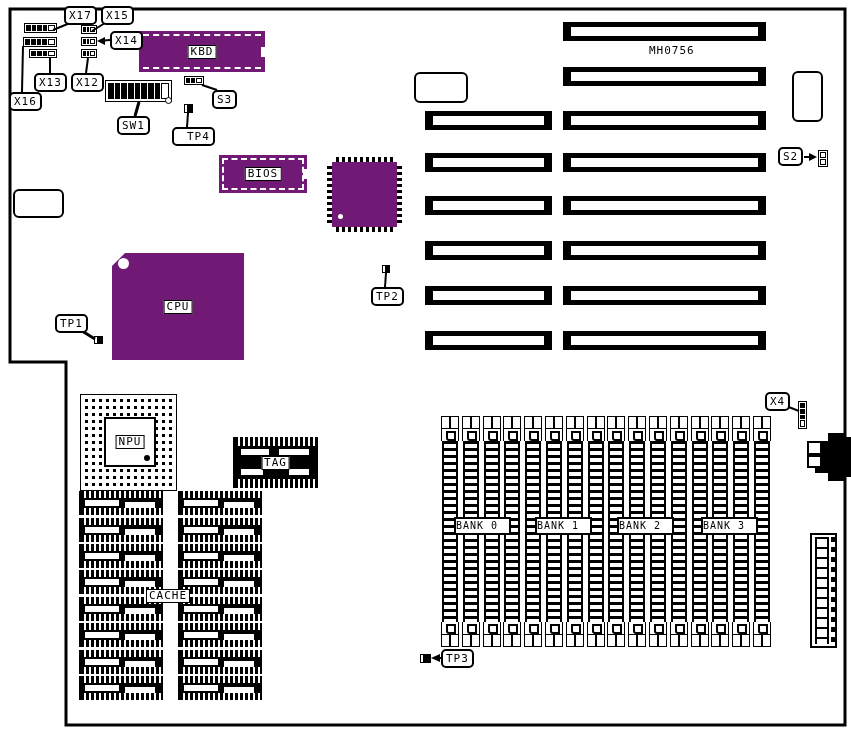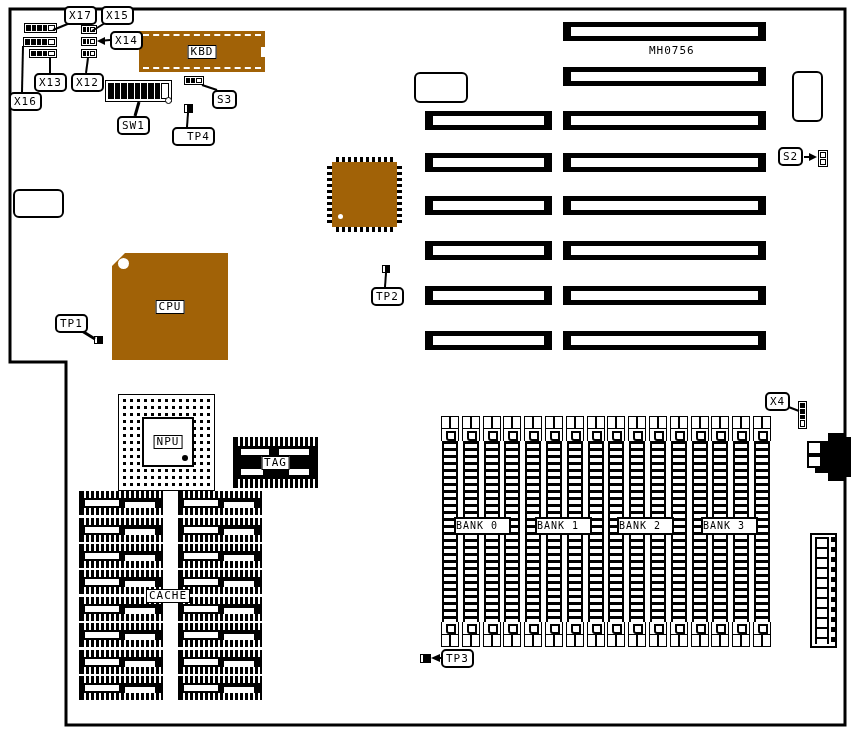--- a/index.html
+++ b/index.html
@@ -28,21 +28,21 @@
   .dipswitch{position:absolute;border:1px solid #000;background:#fff;display:flex;gap:1px;
              padding:2px;box-sizing:border-box;}
   .dipswitch .sw{flex:1;background:#000;}
   .dipswitch .sw.open{background:#fff;border:1px solid #000;}
   .dipswitch .dot{position:absolute;right:-1px;bottom:-3px;width:5px;height:5px;border:1px solid #000;
                   border-radius:50%;background:#fff;}
   
   .tp-pad{position:absolute;background:#000;}
   .tp-pad::after{content:"";position:absolute;left:1px;top:1px;bottom:1px;width:2px;background:#fff;}
   
-  .blackchip{position:absolute;background:#a16207;}
+  .blackchip{position:absolute;background:#701a75;}
   .dash-tb::before{content:"";position:absolute;left:4px;right:4px;top:3px;border-top:2px dashed #fff;}
   .dash-tb::after{content:"";position:absolute;left:4px;right:4px;bottom:3px;border-top:2px dashed #fff;}
   .dash-ring::before{content:"";position:absolute;left:3px;right:3px;top:3px;bottom:3px;border:2px dashed #fff;}
   .notch-r{position:absolute;right:-1px;top:50%;transform:translateY(-50%);width:5px;height:10px;background:#fff;}
   
   .pins-h{position:absolute;background:repeating-linear-gradient(90deg,#000 0 3px,#fff 3px 6px);}
   .pins-v{position:absolute;background:repeating-linear-gradient(180deg,#000 0 3px,#fff 3px 6px);}
   .wdot{position:absolute;background:#fff;border-radius:50%;}
   .bdot{position:absolute;background:#000;border-radius:50%;}
   
@@ -173,37 +173,41 @@
   <div class="tp-pad" style="left:184px;top:104px;width:9px;height:9px;"></div>
   <div class="tp-pad" style="left:94px;top:336px;width:9px;height:8px;"></div>
   <div class="tp-pad" style="left:382px;top:265px;width:8px;height:8px;"></div>
   <div class="tp-pad" style="left:420px;top:654px;width:11px;height:9px;"></div>
 
   <div class="blackchip dash-tb" style="left:139px;top:31px;width:126px;height:41px;">
     <div class="notch-r"></div>
     <div class="chip-label center-label">KBD</div>
   </div>
 
+  <div class="blackchip dash-ring" style="left:219px;top:155px;width:88px;height:38px;">
+    <div class="notch-r"></div>
+    <div class="chip-label center-label">BIOS</div>
+  </div>
 
   <div>
     <div class="pins-h" style="left:336px;top:157px;width:58px;height:5px;"></div>
     <div class="pins-h" style="left:336px;top:227px;width:58px;height:5px;"></div>
     <div class="pins-v" style="left:327px;top:166px;width:5px;height:57px;"></div>
     <div class="pins-v" style="left:397px;top:166px;width:5px;height:57px;"></div>
     <div class="blackchip" style="left:332px;top:162px;width:65px;height:65px;">
       <div class="wdot" style="left:6px;bottom:8px;width:5px;height:5px;"></div>
     </div>
   </div>
 
-  <div class="blackchip cpu" style="left:112px;top:253px;width:116px;height:107px;">
+  <div class="blackchip cpu" style="left:112px;top:253px;width:132px;height:107px;">
     <div class="wdot" style="left:6px;top:5px;width:11px;height:11px;"></div>
     <div class="chip-label center-label">CPU</div>
   </div>
 
-  <div class="pga" style="left:80px;top:394px;width:95px;height:95px;margin-left:38px;">
+  <div class="pga" style="left:80px;top:394px;width:95px;height:95px;">
     <div class="pga-cavity">
       <div class="chip-label center-label">NPU</div>
       <div class="bdot" style="right:4px;bottom:4px;width:6px;height:6px;"></div>
     </div>
   </div>
 
   <div class="tagchip" style="left:233px;top:437px;">
     <span class="bar1"></span>
       <span class="bar2"></span>
       <span class="bar3"></span>

